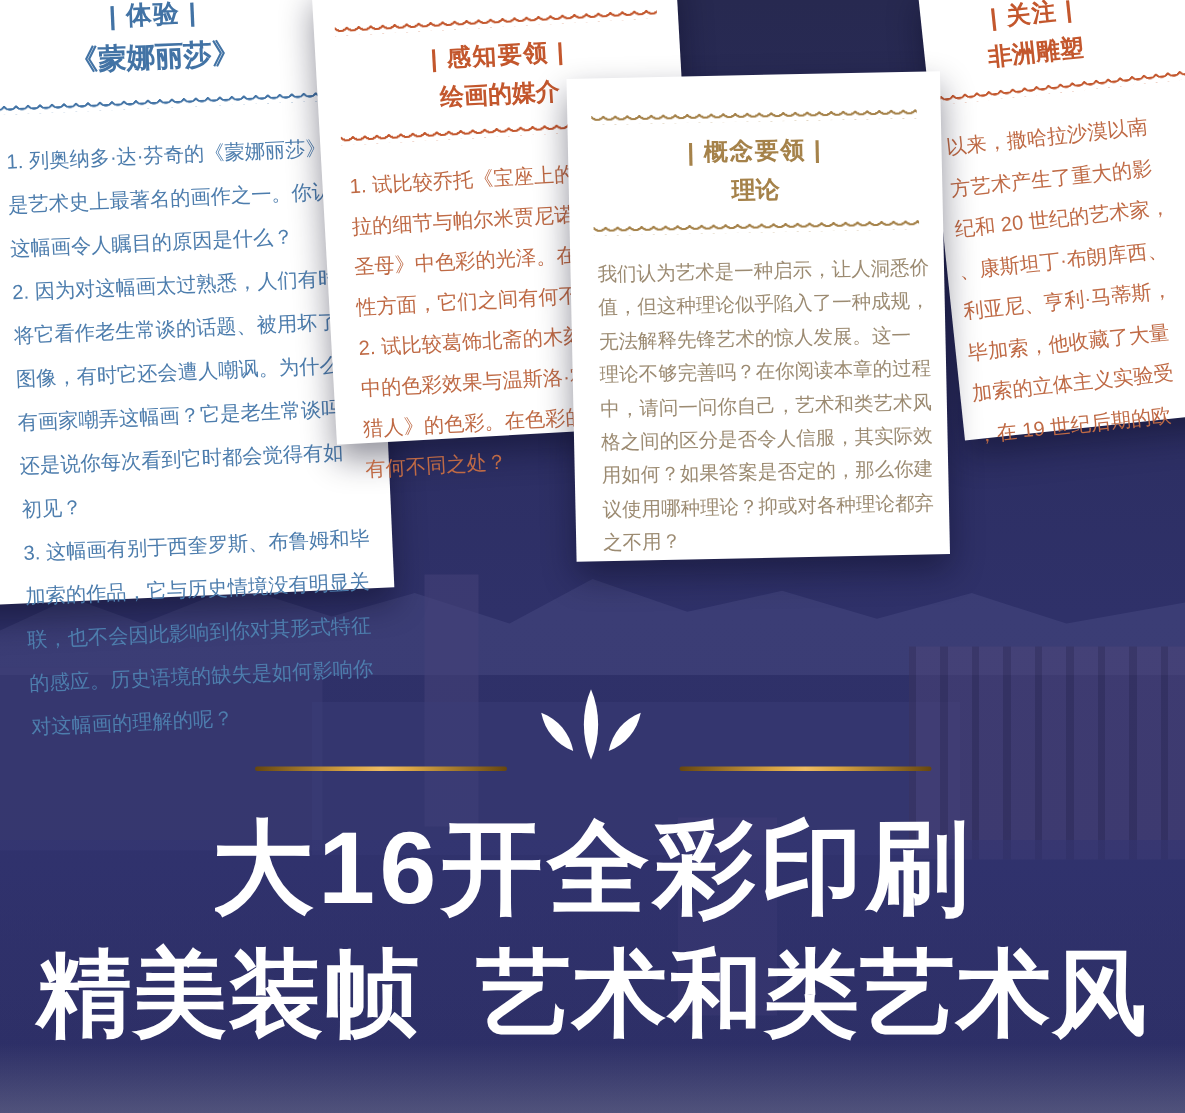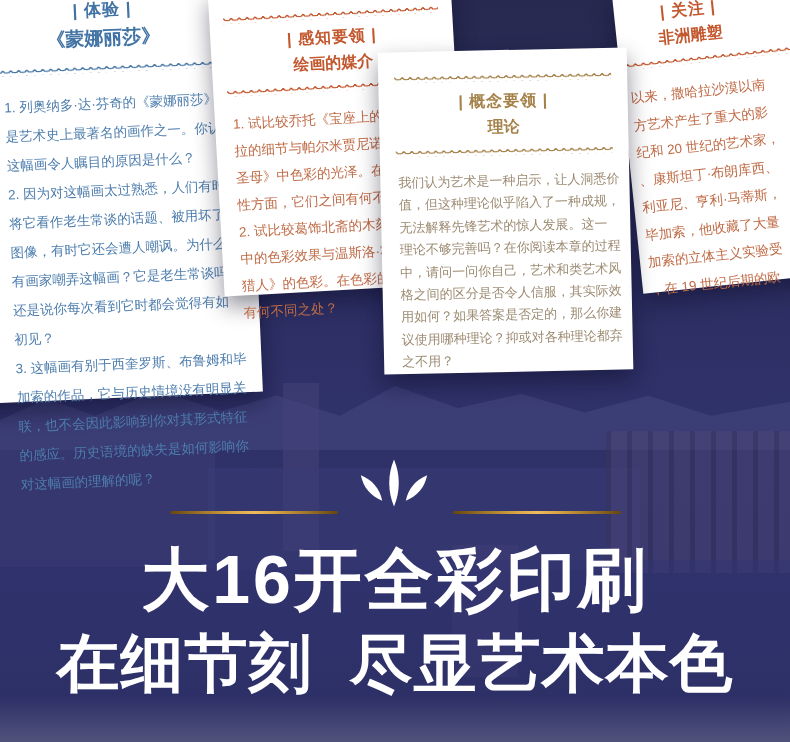--- a/index.html
+++ b/index.html
@@ -162,15 +162,15 @@
     <svg width="88" height="72" viewBox="0 0 90 72">
       <g fill="#ffffff">
         <path transform="translate(45,34)" d="M0 -24 C6.5 -9 6.5 9 0 24 C-6.5 9 -6.5 -9 0 -24 Z"></path>
         <path transform="translate(22,39) rotate(-40)" d="M0 -17 C6 -6 6 6 0 17 C-6 6 -6 -6 0 -17 Z"></path>
         <path transform="translate(68,39) rotate(40)" d="M0 -17 C6 -6 6 6 0 17 C-6 6 -6 -6 0 -17 Z"></path>
       </g>
     </svg>
   </div>
 
   <div class="headline h-line1" style="color: rgb(255, 255, 255);">大16开全彩印刷</div>
-  <div class="headline h-line2" style="color: rgb(255, 255, 255);">在细节刻  尽显艺术本色</div>
+  <div class="headline h-line2" style="color: rgb(255, 255, 255);">精美装帧  艺术和类艺术风</div>
 
 </div>
 
 </body></html>

